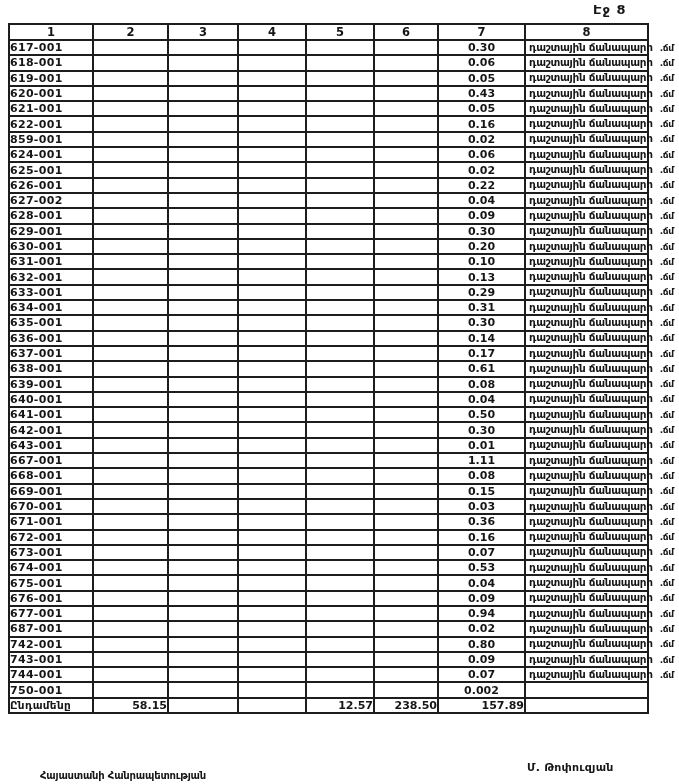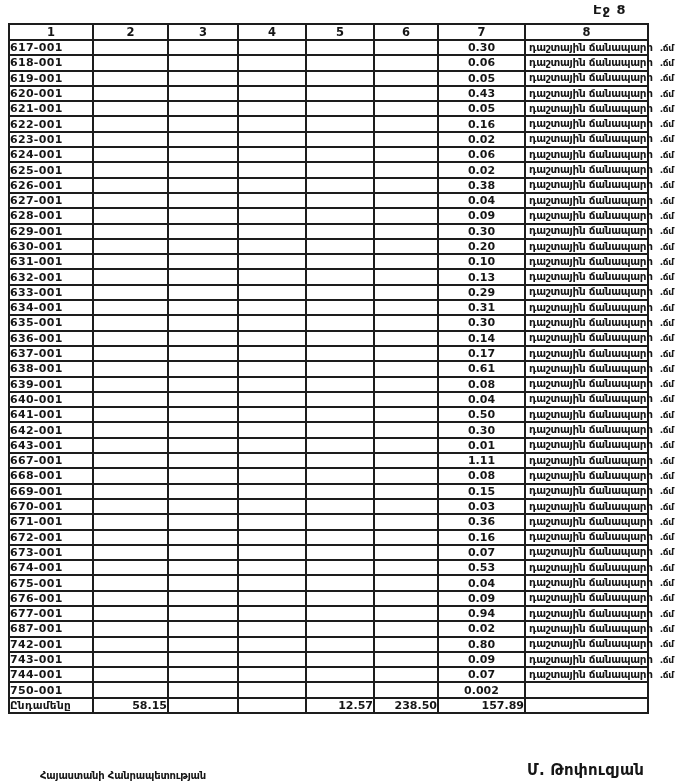--- a/index.html
+++ b/index.html
@@ -34,21 +34,21 @@
   .ovf { font-size:9px; margin-left:7px; font-weight:bold; }
   tfoot td { font-size:11px;margin-top:32px; }
   tfoot td.c1 { font-size:10.5px; }
   td.cc { text-align:right; }
   .footer-org {
     position:absolute; left:40px; top:768px;
     font-size:10px; font-weight:bold; line-height:15px; letter-spacing:-0.2px;
   }
   .signature {
     position:absolute; left:527px; top:761px;
-    font-size:15px; font-weight:bold; letter-spacing:0.2px;
+    font-size:11px; font-weight:bold; letter-spacing:0.2px;
   }
 </style>
 </head>
 <body>
 
 <div class="page-label">Էջ 8</div>
 
 <table class="ledger">
   <colgroup>
     <col style="width:84px">
@@ -151,21 +151,21 @@
     <td></td>
     <td></td>
     <td class="c7">0.16</td>
     <td class="c8">
       <span class="road">
         <span>դաշտային ճանապարհ</span><span class="ovf">.ճմ</span>
       </span>
     </td>
   </tr>
       <tr>
-    <td class="c1">623-001</td>
+    <td class="c1">859-001</td>
     <td></td>
     <td></td>
     <td></td>
     <td></td>
     <td></td>
     <td class="c7">0.02</td>
     <td class="c8">
       <span class="road">
         <span>դաշտային ճանապարհ</span><span class="ovf">.ճմ</span>
       </span>
@@ -199,29 +199,29 @@
       </span>
     </td>
   </tr>
       <tr>
     <td class="c1">626-001</td>
     <td></td>
     <td></td>
     <td></td>
     <td></td>
     <td></td>
-    <td class="c7">0.38</td>
-    <td class="c8">
-      <span class="road">
-        <span>դաշտային ճանապարհ</span><span class="ovf">.ճմ</span>
-      </span>
-    </td>
-  </tr>
-      <tr>
-    <td class="c1">627-001</td>
+    <td class="c7">0.22</td>
+    <td class="c8">
+      <span class="road">
+        <span>դաշտային ճանապարհ</span><span class="ovf">.ճմ</span>
+      </span>
+    </td>
+  </tr>
+      <tr>
+    <td class="c1">627-002</td>
     <td></td>
     <td></td>
     <td></td>
     <td></td>
     <td></td>
     <td class="c7">0.04</td>
     <td class="c8">
       <span class="road">
         <span>դաշտային ճանապարհ</span><span class="ovf">.ճմ</span>
       </span>

